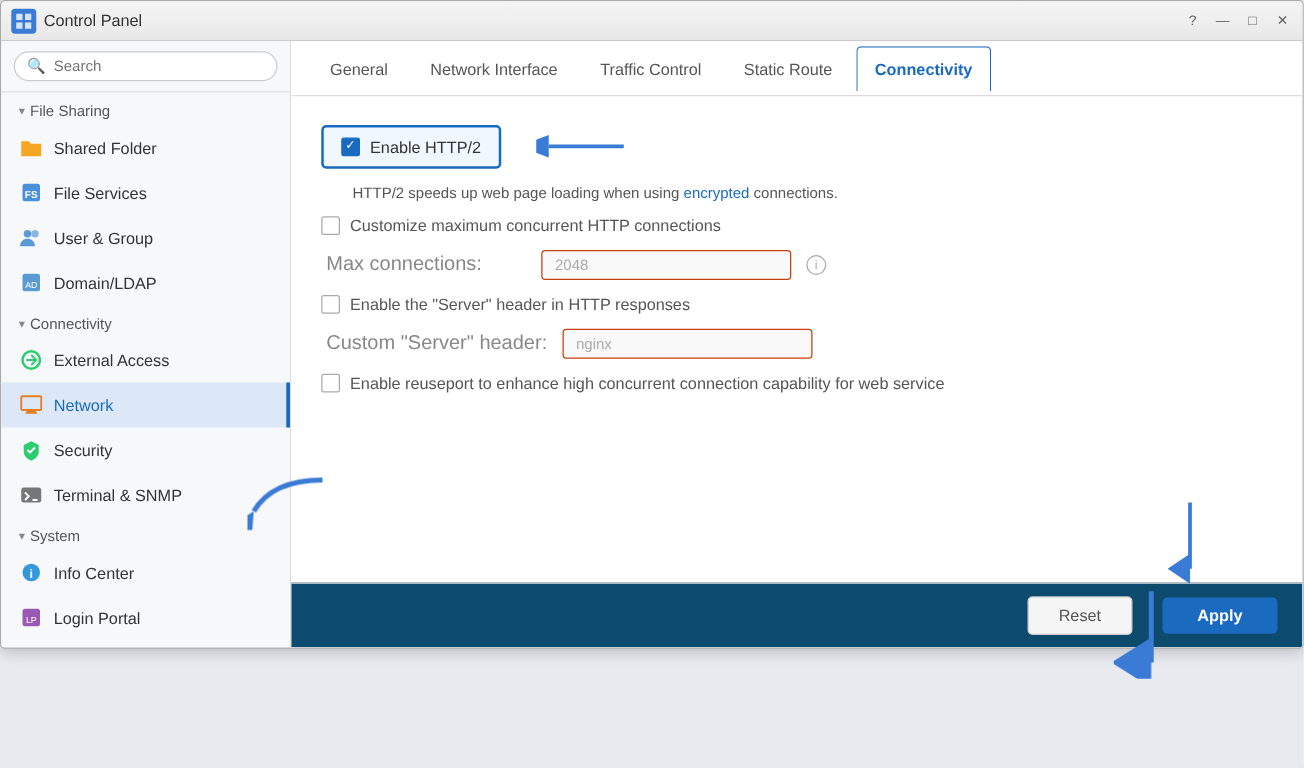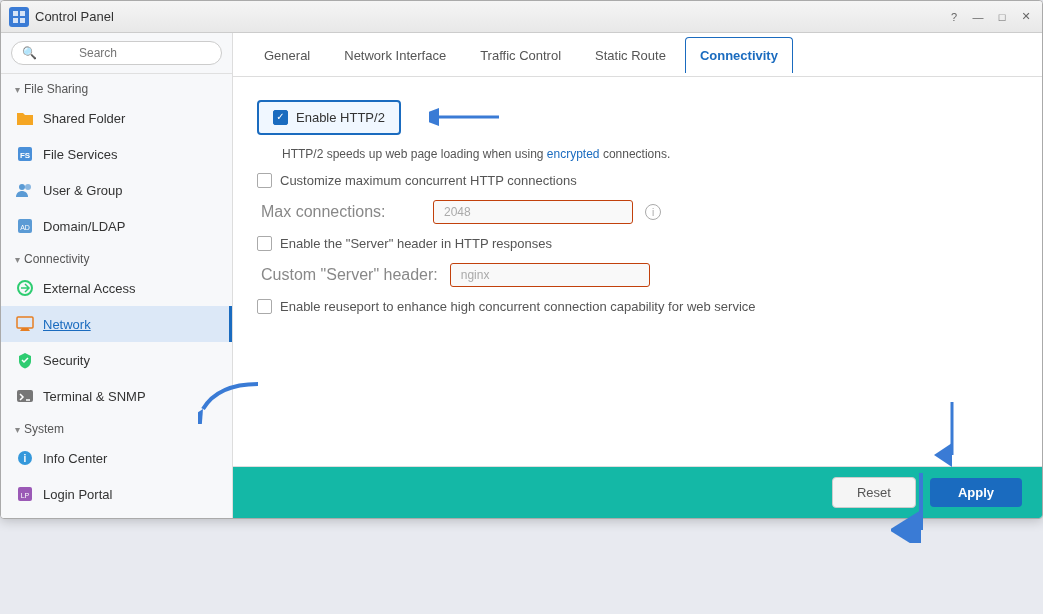--- a/index.html
+++ b/index.html
@@ -14,28 +14,28 @@
     .titlebar-controls { display: flex; gap: 8px; }
     .titlebar-btn { width: 16px; height: 16px; display: flex; align-items: center; justify-content: center; color: #666; font-size: 11px; cursor: pointer; }
 
     
     .main { display: flex; flex: 1; overflow: hidden; }
 
     
     .sidebar { width: 232px; background: #f7f8fa; border-right: 1px solid #ddd; display: flex; flex-direction: column; flex-shrink: 0; overflow-y: auto; }
     .sidebar-search { padding: 8px 10px; border-bottom: 1px solid #e0e0e0; }
     .search-box { display: flex; align-items: center; background: #fff; border: 1px solid #ccc; border-radius: 16px; padding: 4px 10px; gap: 6px; }
-    .search-box input { border: none; outline: none; font-size: 12px; color: #666; background: transparent; width: 100%; margin-left: 36px; }
+    .search-box input { border: none; outline: none; font-size: 12px; color: #666; background: transparent; width: 100%; }
 
     .sidebar-section { padding: 0; }
     .sidebar-group-header { display: flex; align-items: center; padding: 8px 14px 4px; font-size: 12px; color: #555; cursor: pointer; gap: 4px; }
     .sidebar-group-header .chevron { font-size: 10px; color: #888; }
 
     .sidebar-item { display: flex; align-items: center; padding: 8px 14px; cursor: pointer; gap: 8px; color: #333; font-size: 13px; }
-    .sidebar-item.active { background: #dce8f7; color: #1a6bbf; border-right: 3px solid #1a6bbf; text-decoration: underline; }
+    .sidebar-item.active { background: #dce8f7; color: #1a6bbf; border-right: 3px solid #1a6bbf; }
     .sidebar-item .item-icon { width: 20px; height: 20px; display: flex; align-items: center; justify-content: center; flex-shrink: 0; }
 
     
     .content { flex: 1; display: flex; flex-direction: column; overflow: hidden; background: #fff; }
 
     
     .tabs { display: flex; align-items: center; border-bottom: 1px solid #ddd; padding: 0 16px; background: #fff; flex-shrink: 0; height: 44px; gap: 4px; }
     .tab { padding: 10px 14px; cursor: pointer; font-size: 13px; color: #555; border: 1px solid transparent; border-bottom: none; margin-bottom: -1px; border-radius: 4px 4px 0 0; }
     .tab.active { color: #1a6bbf; border-color: #1a6bbf; background: #fff; font-weight: 600; }
 
@@ -53,21 +53,21 @@
     .form-row { display: flex; align-items: center; margin-bottom: 12px; gap: 12px; margin-left: 4px; }
     .form-row .label { font-size: 16px; color: #888; min-width: 160px; }
     .form-input { border: 1px solid #c2410c; border-radius: 3px; padding: 4px 10px; font-size: 12px; color: #aaa; background: #f9f9f9; min-width: 200px; }
     .info-icon { width: 16px; height: 16px; border-radius: 50%; border: 1px solid #aaa; display: flex; align-items: center; justify-content: center; font-size: 10px; color: #aaa; cursor: pointer; }
 
     .section-checkbox { display: flex; align-items: center; gap: 8px; margin-bottom: 12px; cursor: pointer; }
 
     .reuseport-row { display: flex; align-items: center; gap: 8px; cursor: pointer; }
 
     
-    .footer { border-top: 1px solid #ddd; padding: 10px 20px; display: flex; justify-content: flex-end; align-items: center; gap: 14px; background: #14b8a6; flex-shrink: 0; position: relative; }
+    .footer { border-top: 1px solid #ddd; padding: 10px 20px; display: flex; justify-content: flex-end; align-items: center; gap: 24px; background: #0c4a6e; flex-shrink: 0; position: relative; }
     .btn-reset { padding: 7px 24px; border: 1px solid #ccc; border-radius: 4px; background: #f5f5f5; color: #555; cursor: pointer; font-size: 13px; }
     .btn-apply { padding: 7px 28px; border: none; border-radius: 4px; background: #1a6bbf; color: white; cursor: pointer; font-size: 13px; font-weight: 600; }
 
     
     .icon-shared-folder { color: #f5a623; }
   </style>
 </head>
 <body>
 
 <div class="window">

